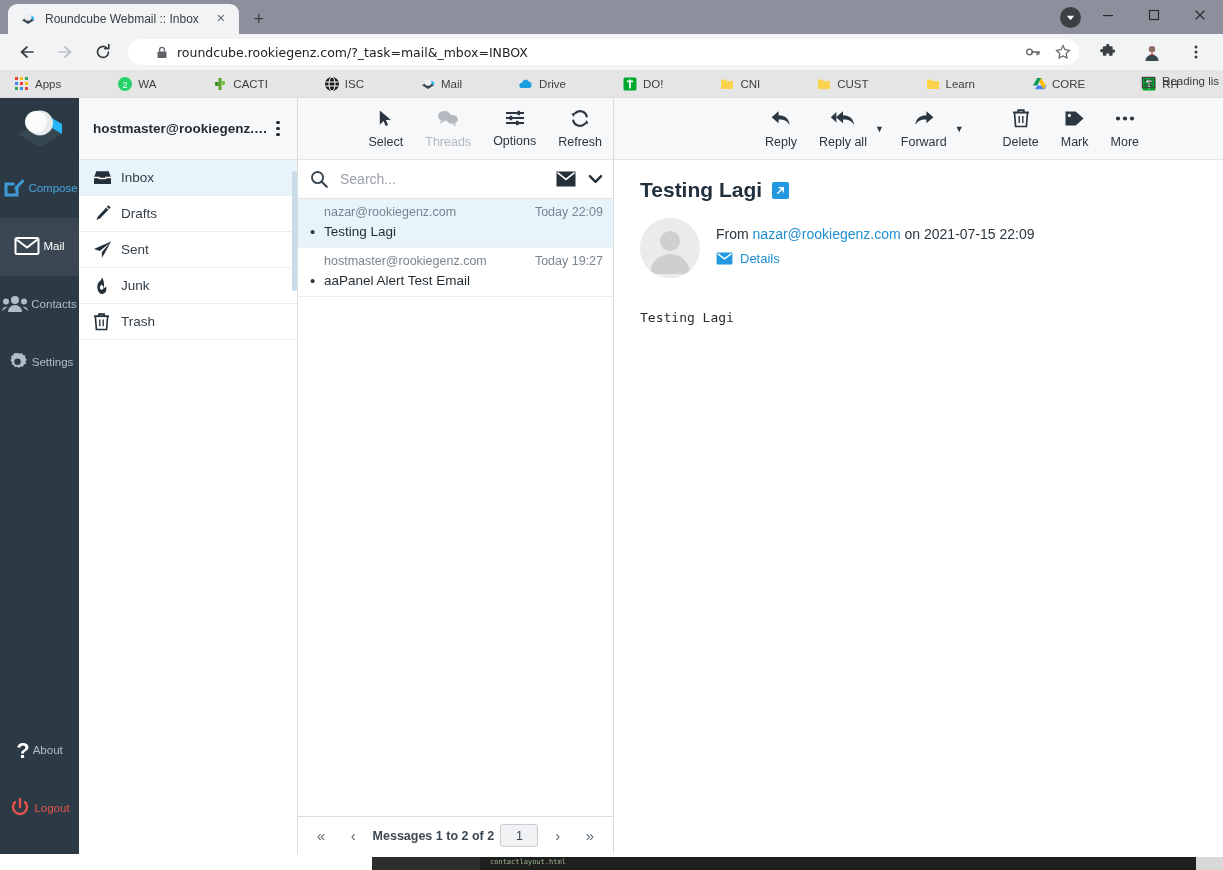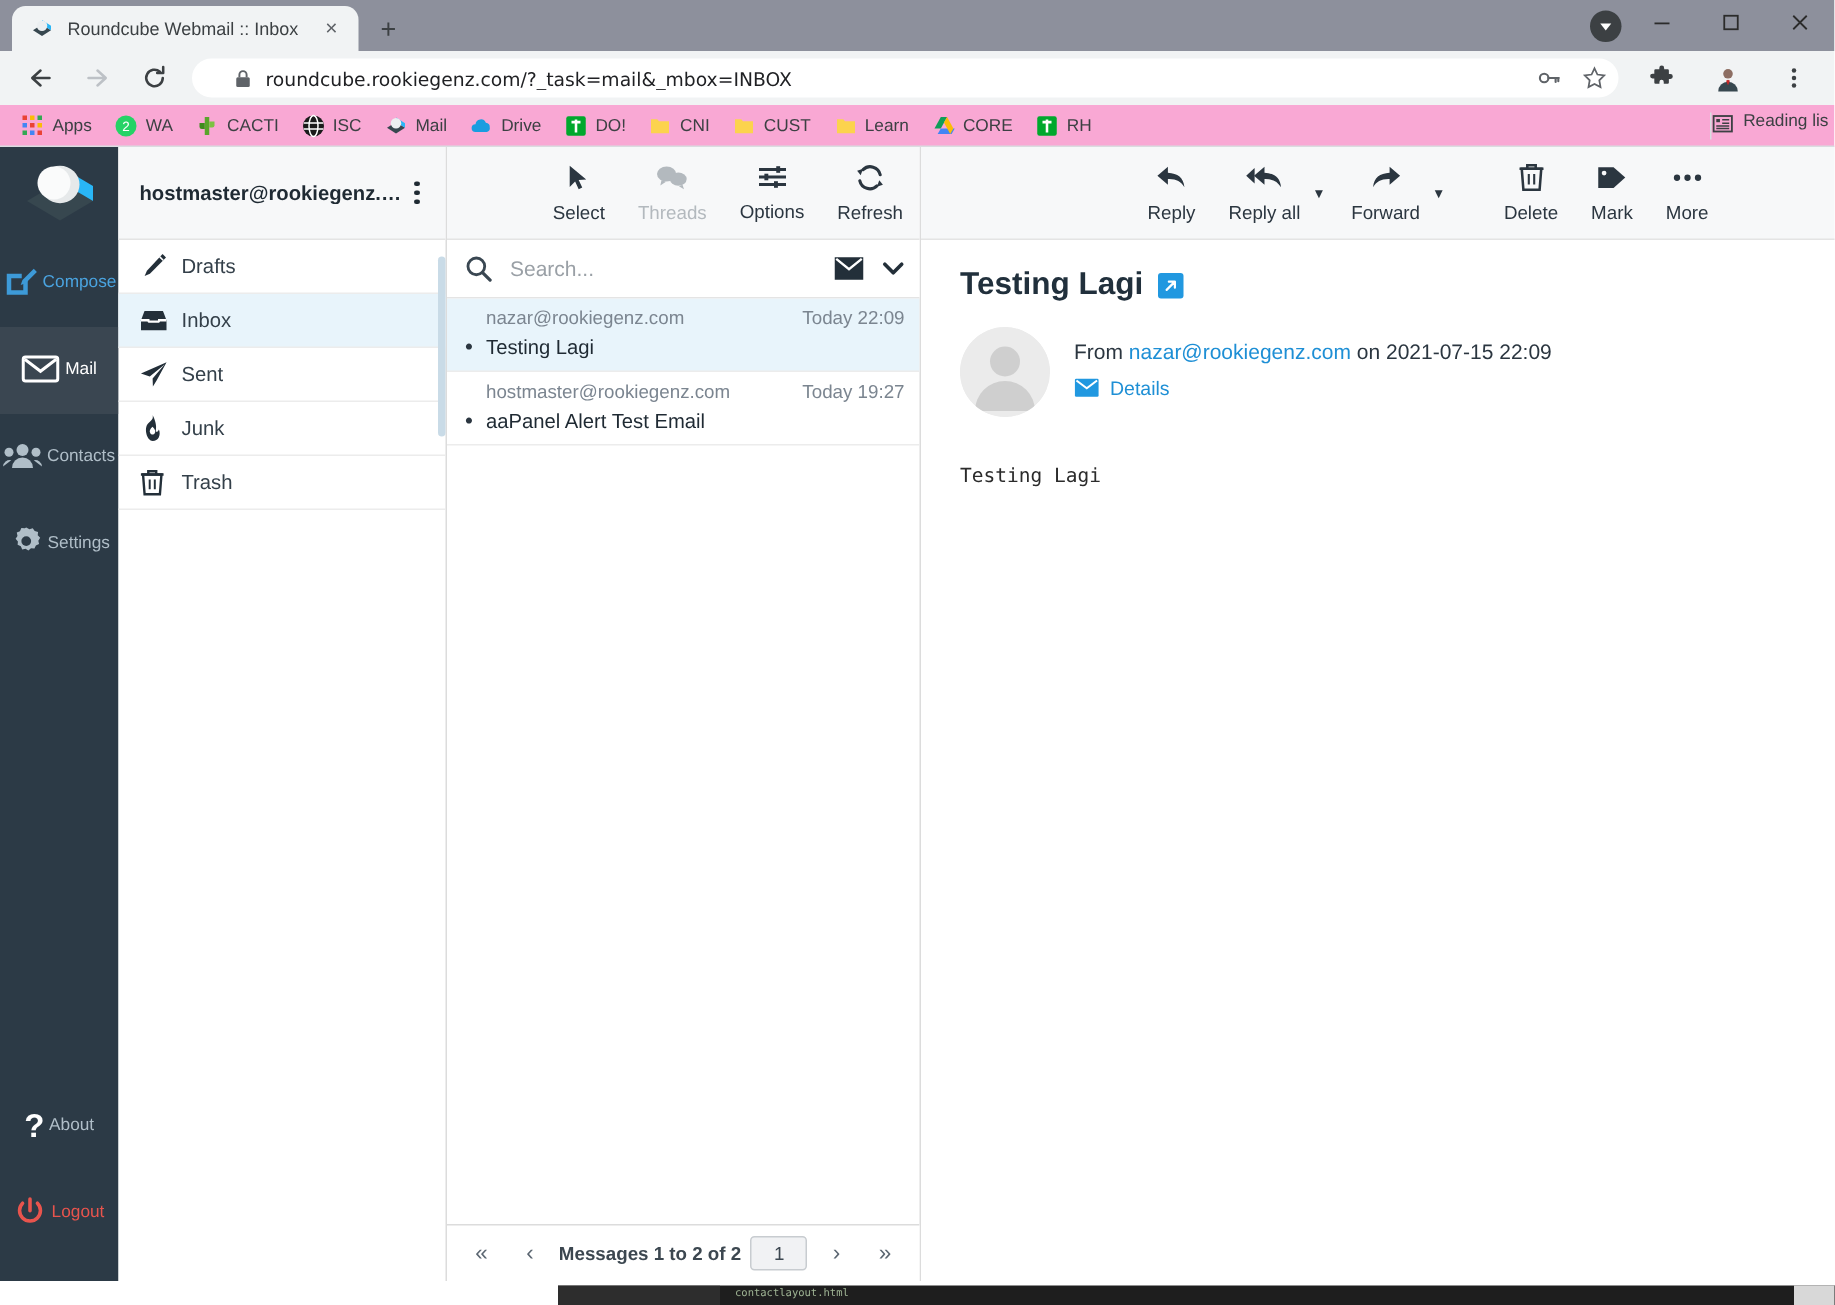--- a/index.html
+++ b/index.html
@@ -80,24 +80,25 @@
   }
   .omnibox-url {
     font-size: 12.5px; color: #202124; margin-left: 9px;
     white-space: nowrap; overflow: hidden;
     font-family: "DejaVu Sans", sans-serif;
   }
   .omni-right { position: absolute; right: 8px; display: flex; align-items: center; gap: 14px; }
   .ext-zone { display: flex; align-items: center; gap: 6px; padding-left: 4px; }
 
   .bookmarks {
-    height: 28px; background: #f9a8d4;
+    height: 28px; background: #e5e5e5;
     display: flex; align-items: center; padding: 0 8px;
     border-bottom: 1px solid #dadce0;
     position: relative;
+    gap: 41px;
   }
   .bm {
     display: flex; align-items: center;
     padding: 2px 6px; margin-right: 3px;
     font-size: 11.5px; color: #3c4043;
     white-space: nowrap;
   }
   .bm-ico { width: 16px; height: 16px; margin-right: 5px; flex: 0 0 16px; position: relative; }
   .bm-label { line-height: 16px; }
   .reading-list {
@@ -598,37 +599,37 @@
   <div class="folders">
     <div class="folders-header">
       <span class="acct-name">hostmaster@rookiegenz.c...</span>
       <span class="kebab">
           <i></i>
           <i></i>
           <i></i>
         </span>
     </div>
 
+    <div class="folder active">
+      <span class="ficon">
+        <svg width="19" height="17" viewBox="0 0 20 18">
+            <path d="M1 9 L3.5 2.5 h13 L19 9 v7 H1 Z" fill="#232f39"></path>
+            <path d="M1 9 h5.2 a1 1 0 0 0 1 1 h5.6 a1 1 0 0 0 1-1 H19" fill="none" stroke="#ffffff" stroke-width="1.6"></path>
+          </svg>
+      </span>
+      <span>Inbox</span>
+    </div>
     <div class="folder">
       <span class="ficon">
         <svg width="19" height="19" viewBox="0 0 20 20">
             <path d="M16.2 1.4 L18.6 3.8 L7.3 15.2 L3.6 16.9 L5.2 13.2 Z" fill="#232f39"></path>
             <path d="M14.2 3.4 L16.6 5.8" stroke="#ffffff" stroke-width="1.1"></path>
           </svg>
       </span>
       <span>Drafts</span>
-    </div>
-    <div class="folder active">
-      <span class="ficon">
-        <svg width="19" height="17" viewBox="0 0 20 18">
-            <path d="M1 9 L3.5 2.5 h13 L19 9 v7 H1 Z" fill="#232f39"></path>
-            <path d="M1 9 h5.2 a1 1 0 0 0 1 1 h5.6 a1 1 0 0 0 1-1 H19" fill="none" stroke="#ffffff" stroke-width="1.6"></path>
-          </svg>
-      </span>
-      <span>Inbox</span>
     </div>
     <div class="folder">
       <span class="ficon">
         <svg width="19" height="19" viewBox="0 0 20 20">
             <path d="M19 1.5 L1 9.4 L7.2 11.6 L17.6 3.2 L9.2 13 L9.4 18.6 L12 14.4 Z" fill="#232f39"></path>
           </svg>
       </span>
       <span>Sent</span>
     </div>
     <div class="folder">

